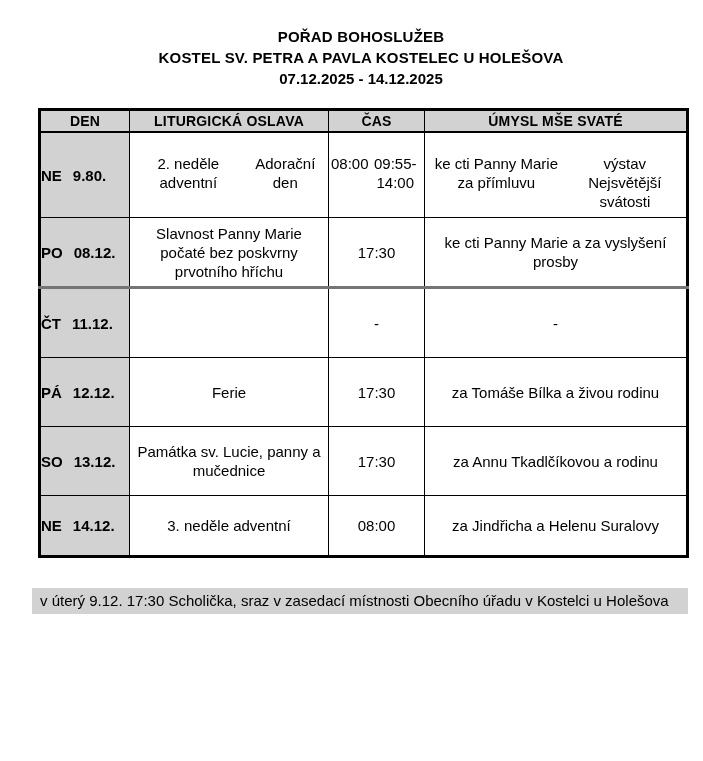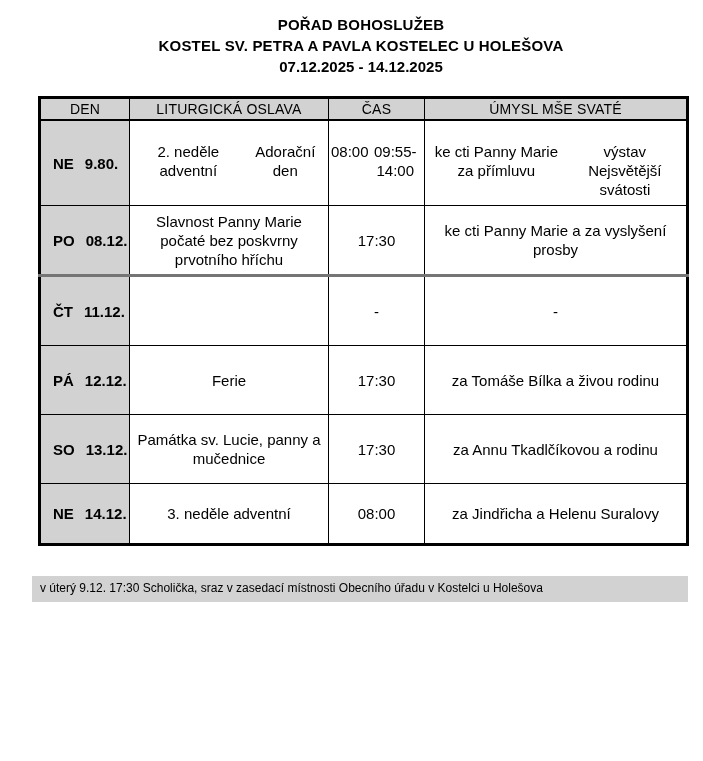--- a/index.html
+++ b/index.html
@@ -10,21 +10,21 @@
     color: #000;
   }
   .page {
     width: 703px;
     height: 761px;
     background: #ffffff;
     box-sizing: border-box;
     overflow: hidden;
   }
   .doc-header {
-    padding-top: 14px;
+    padding-top: 26px;
     text-align: center;
     line-height: 21px;
     margin-left: 19px;
   }
   .doc-title, .doc-subtitle {
     font-size: 15px;
     font-weight: bold;
     letter-spacing: 0.2px;
   }
   .doc-date {
@@ -44,36 +44,36 @@
   col.c-umysl { width: 263px; }
   th, td {
     border: 1px solid #000;
     font-size: 15px;
     padding: 0;
     overflow: hidden;
   }
   thead th {
     background: #d2d2d2;
     font-size: 14px;
-    font-weight: normal;
+    font-weight: bold;
     height: 20px;
     text-align: center;
     border-bottom: 2px solid #000;
     letter-spacing: 0.2px;
   }
   td.day-cell {
     background: #d2d2d2;
     font-weight: bold;
     vertical-align: middle;
   }
   .day-wrap {
     display: flex;
     align-items: center;
     gap: 11px;
-    padding-left: 12px;
+    padding-left: 0;
     font-size: 15px;
   }
   td.center-cell {
     text-align: center;
     vertical-align: middle;
     line-height: 19px;
     padding: 2px 6px;
   }
   tr.row-lg  td { height: 84px; }
   tr.row-md  td { height: 64px; }
@@ -90,21 +90,21 @@
     padding: 21px 2px 5px 2px;
     text-align: center;
     line-height: 19px;
   }
   .footer-note {
     margin: 30px 0 0 32px;
     width: 656px;
     box-sizing: border-box;
     background: #d2d2d2;
     padding: 2px 4px 3px 8px;
-    font-size: 12px;
+    font-size: 15px;
     line-height: 21px;
   }
 </style>
 </head>
 <body>
 
 <div class="page">
 
   <div class="doc-header">
     <div class="doc-title">POŘAD BOHOSLUŽEB</div>

